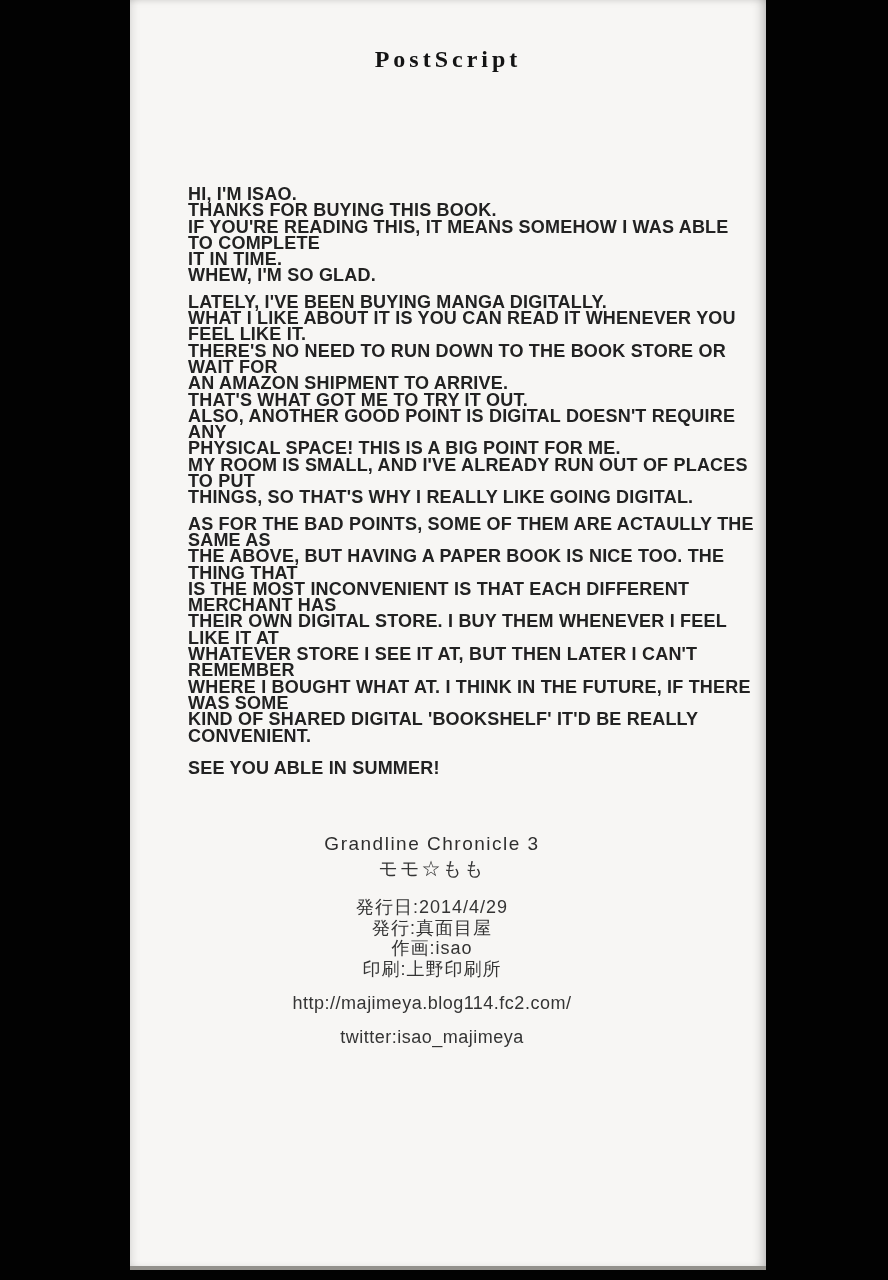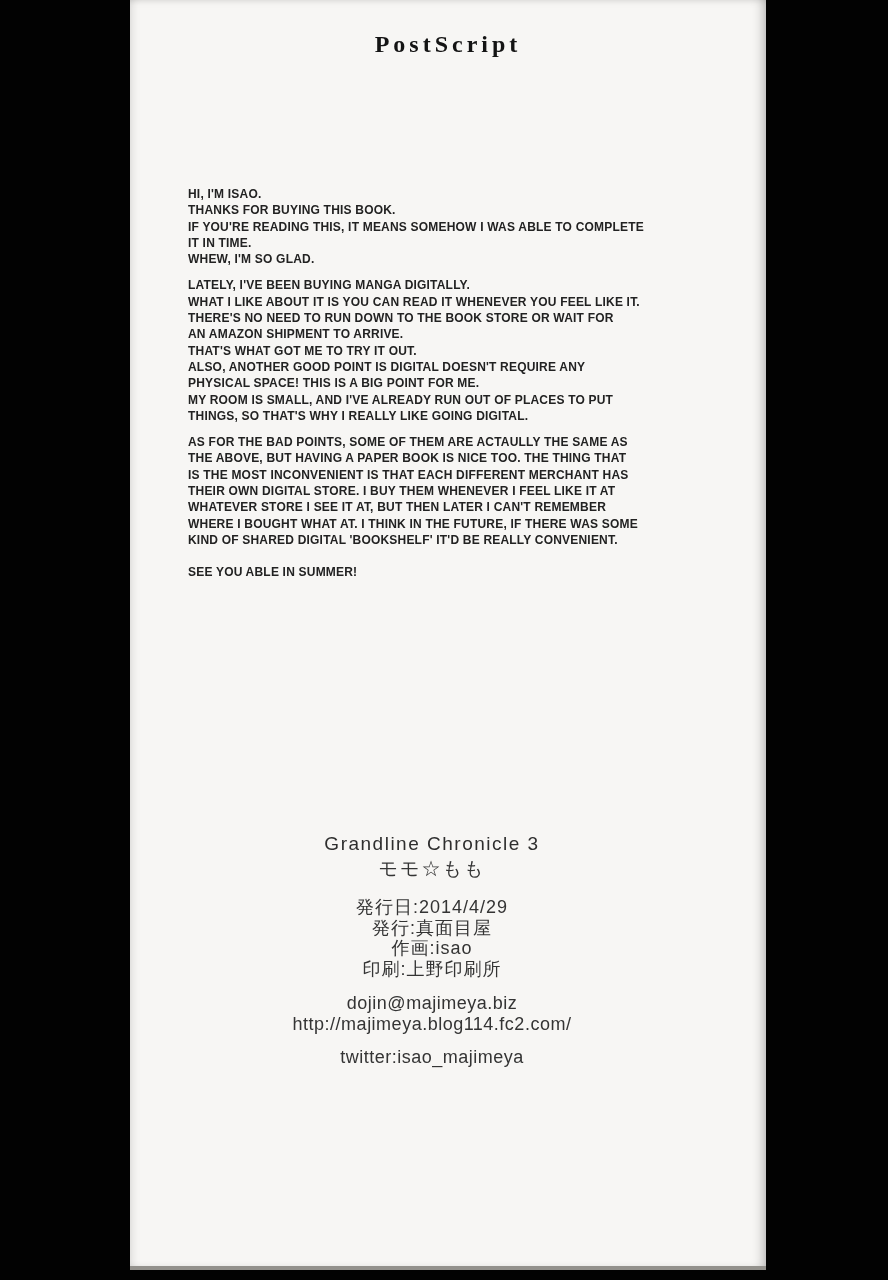--- a/index.html
+++ b/index.html
@@ -24,36 +24,36 @@
     height: 1266px;
     background: #f7f6f4;
     border-bottom: 4px solid #93918c;
     box-shadow:
       inset -9px 0 12px -7px rgba(0,0,0,0.30),
       inset 7px 0 10px -6px rgba(0,0,0,0.14),
       inset 0 6px 8px -6px rgba(0,0,0,0.10);
   }
   .title {
     position: absolute;
-    top: 31px;
+    top: 46px;
     left: 0;
     width: 100%;
     text-align: center;
     font-family: "Liberation Serif", serif;
     font-weight: bold;
     font-size: 24px;
     letter-spacing: 4px;
     color: #141414;
   }
   .letter {
     position: absolute;
     left: 58px;
     top: 186px;
     width: 566px;
-    font-size: 12px;
+    font-size: 18px;
     line-height: 16.3px;
     letter-spacing: 0.2px;
     color: #222;
     font-weight: bold;
   }
   .letter p {
     margin: 0 0 10px 0;
     white-space: pre-line;
   }
   .letter p.closing {
@@ -147,21 +147,20 @@
     <div class="colophon">
       <div class="book-title">Grandline Chronicle 3</div>
       <div class="book-subtitle">モモ☆もも</div>
 
       <div class="pub-line">発行日:2014/4/29</div>
       <div class="pub-line">発行:真面目屋</div>
       <div class="pub-line">作画:isao</div>
       <div class="pub-line">印刷:上野印刷所</div>
 
       <div class="contact-block">
-        <div class="contact-line">dojin@majimeya.biz</div>
         <div class="contact-line">http://majimeya.blog114.fc2.com/</div>
       </div>
 
       <div class="twitter-line">twitter:isao_majimeya</div>
 
     </div>
 
   </div>
 </div>
 

